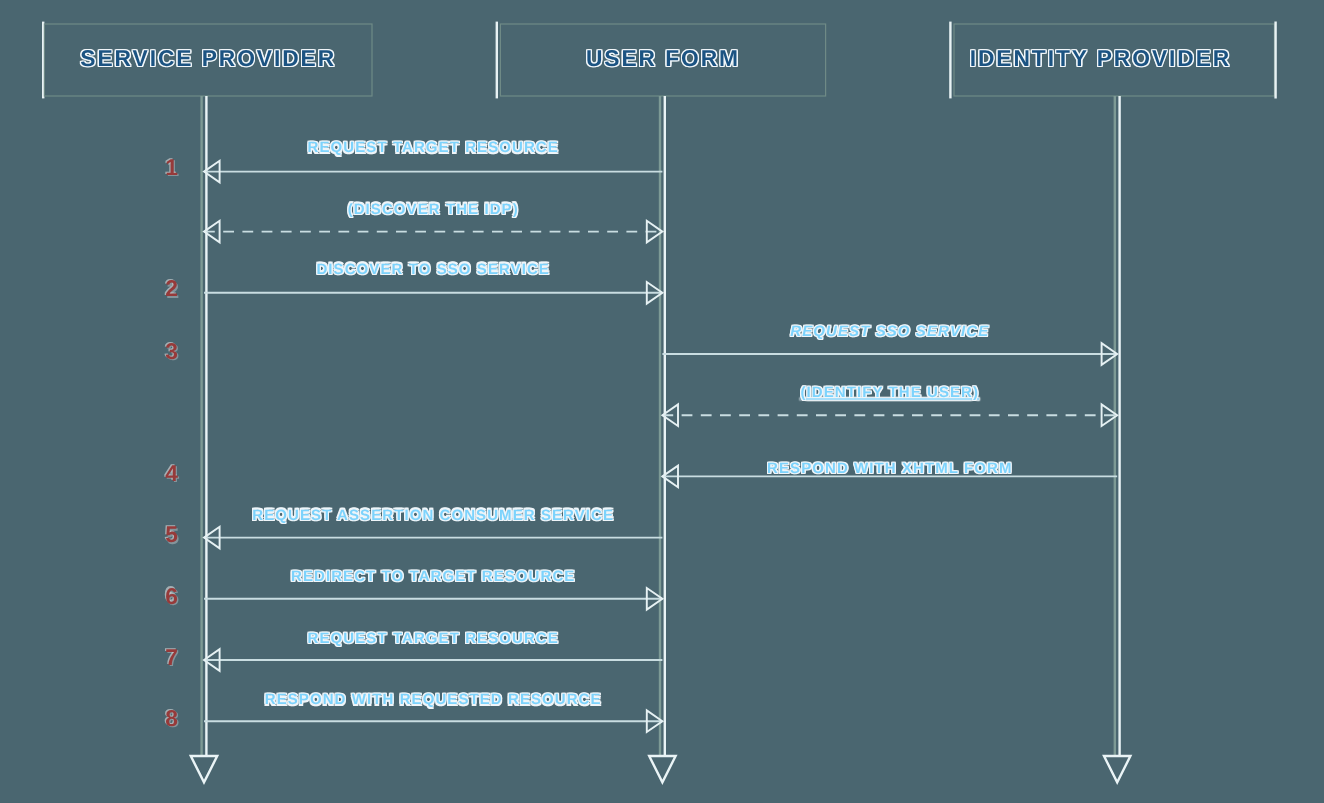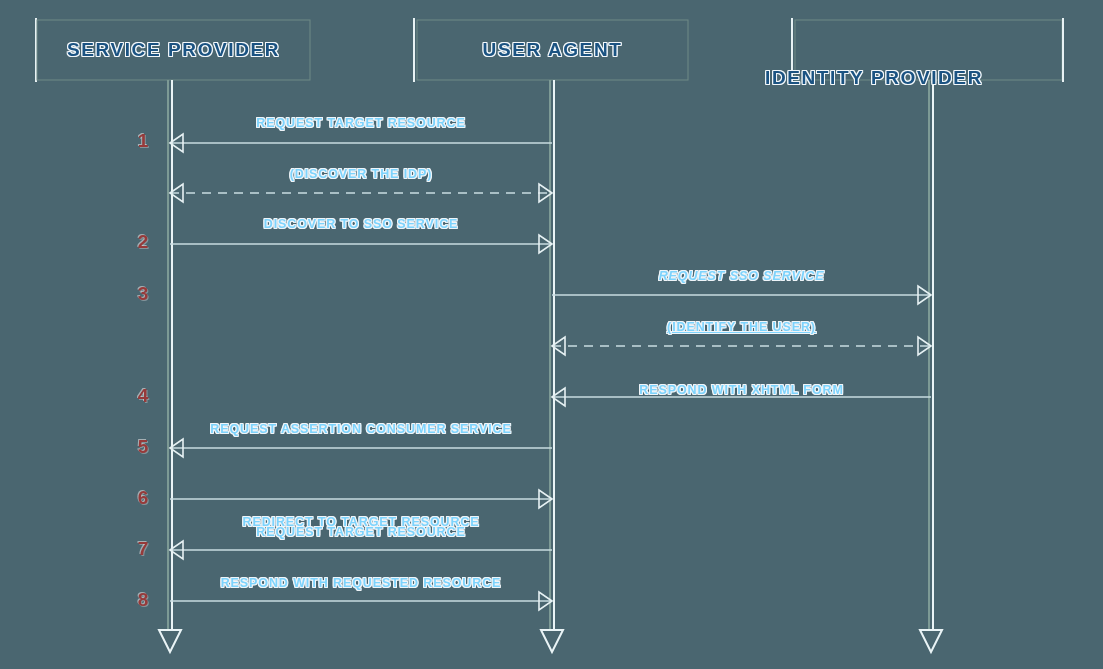--- a/index.html
+++ b/index.html
@@ -123,23 +123,23 @@
       <div class="msg-label" style="left: 361px; top: 174px;">(DISCOVER THE IDP)</div>
       <div class="msg-label" style="left: 361px; top: 224px;">DISCOVER TO SSO SERVICE</div>
       <div class="step-num" style="left: 143px; top: 242px;">2</div>
       <div class="msg-label" style="left: 741.5px; top: 276px; font-style: italic;">REQUEST SSO SERVICE</div>
       <div class="step-num" style="left: 143px; top: 294px;">3</div>
       <div class="msg-label" style="left: 741.5px; top: 327px; text-decoration: underline;">(IDENTIFY THE USER)</div>
       <div class="msg-label" style="left: 741.5px; top: 378px; margin-top: 12px;">RESPOND WITH XHTML FORM</div>
       <div class="step-num" style="left: 143px; top: 396px;">4</div>
       <div class="msg-label" style="left: 361px; top: 429px;">REQUEST ASSERTION CONSUMER SERVICE</div>
       <div class="step-num" style="left: 143px; top: 447px;">5</div>
-      <div class="msg-label" style="left: 361px; top: 480px; margin-top: 42px;">REDIRECT TO TARGET RESOURCE</div>
+      <div class="msg-label" style="left: 361px; top: 480px;">REDIRECT TO TARGET RESOURCE</div>
       <div class="step-num" style="left: 143px; top: 498px;">6</div>
       <div class="msg-label" style="left: 361px; top: 532px;">REQUEST TARGET RESOURCE</div>
       <div class="step-num" style="left: 143px; top: 549px;">7</div>
       <div class="msg-label" style="left: 361px; top: 583px; text-align: right;">RESPOND WITH REQUESTED RESOURCE</div>
       <div class="step-num" style="left: 143px; top: 600px;">8</div>
       <div class="actor-title" style="left: 173.5px; top: 50px;">SERVICE PROVIDER</div>
-      <div class="actor-title" style="left: 552.5px; top: 50px;">USER AGENT</div>
-      <div class="actor-title" style="left: 874px; top: 50px; margin-top: 28px;">IDENTITY PROVIDER</div>
+      <div class="actor-title" style="left: 552.5px; top: 50px;">USER FORM</div>
+      <div class="actor-title" style="left: 917px; top: 50px;">IDENTITY PROVIDER</div>
     </div>
 </div>
 
 </body></html>

